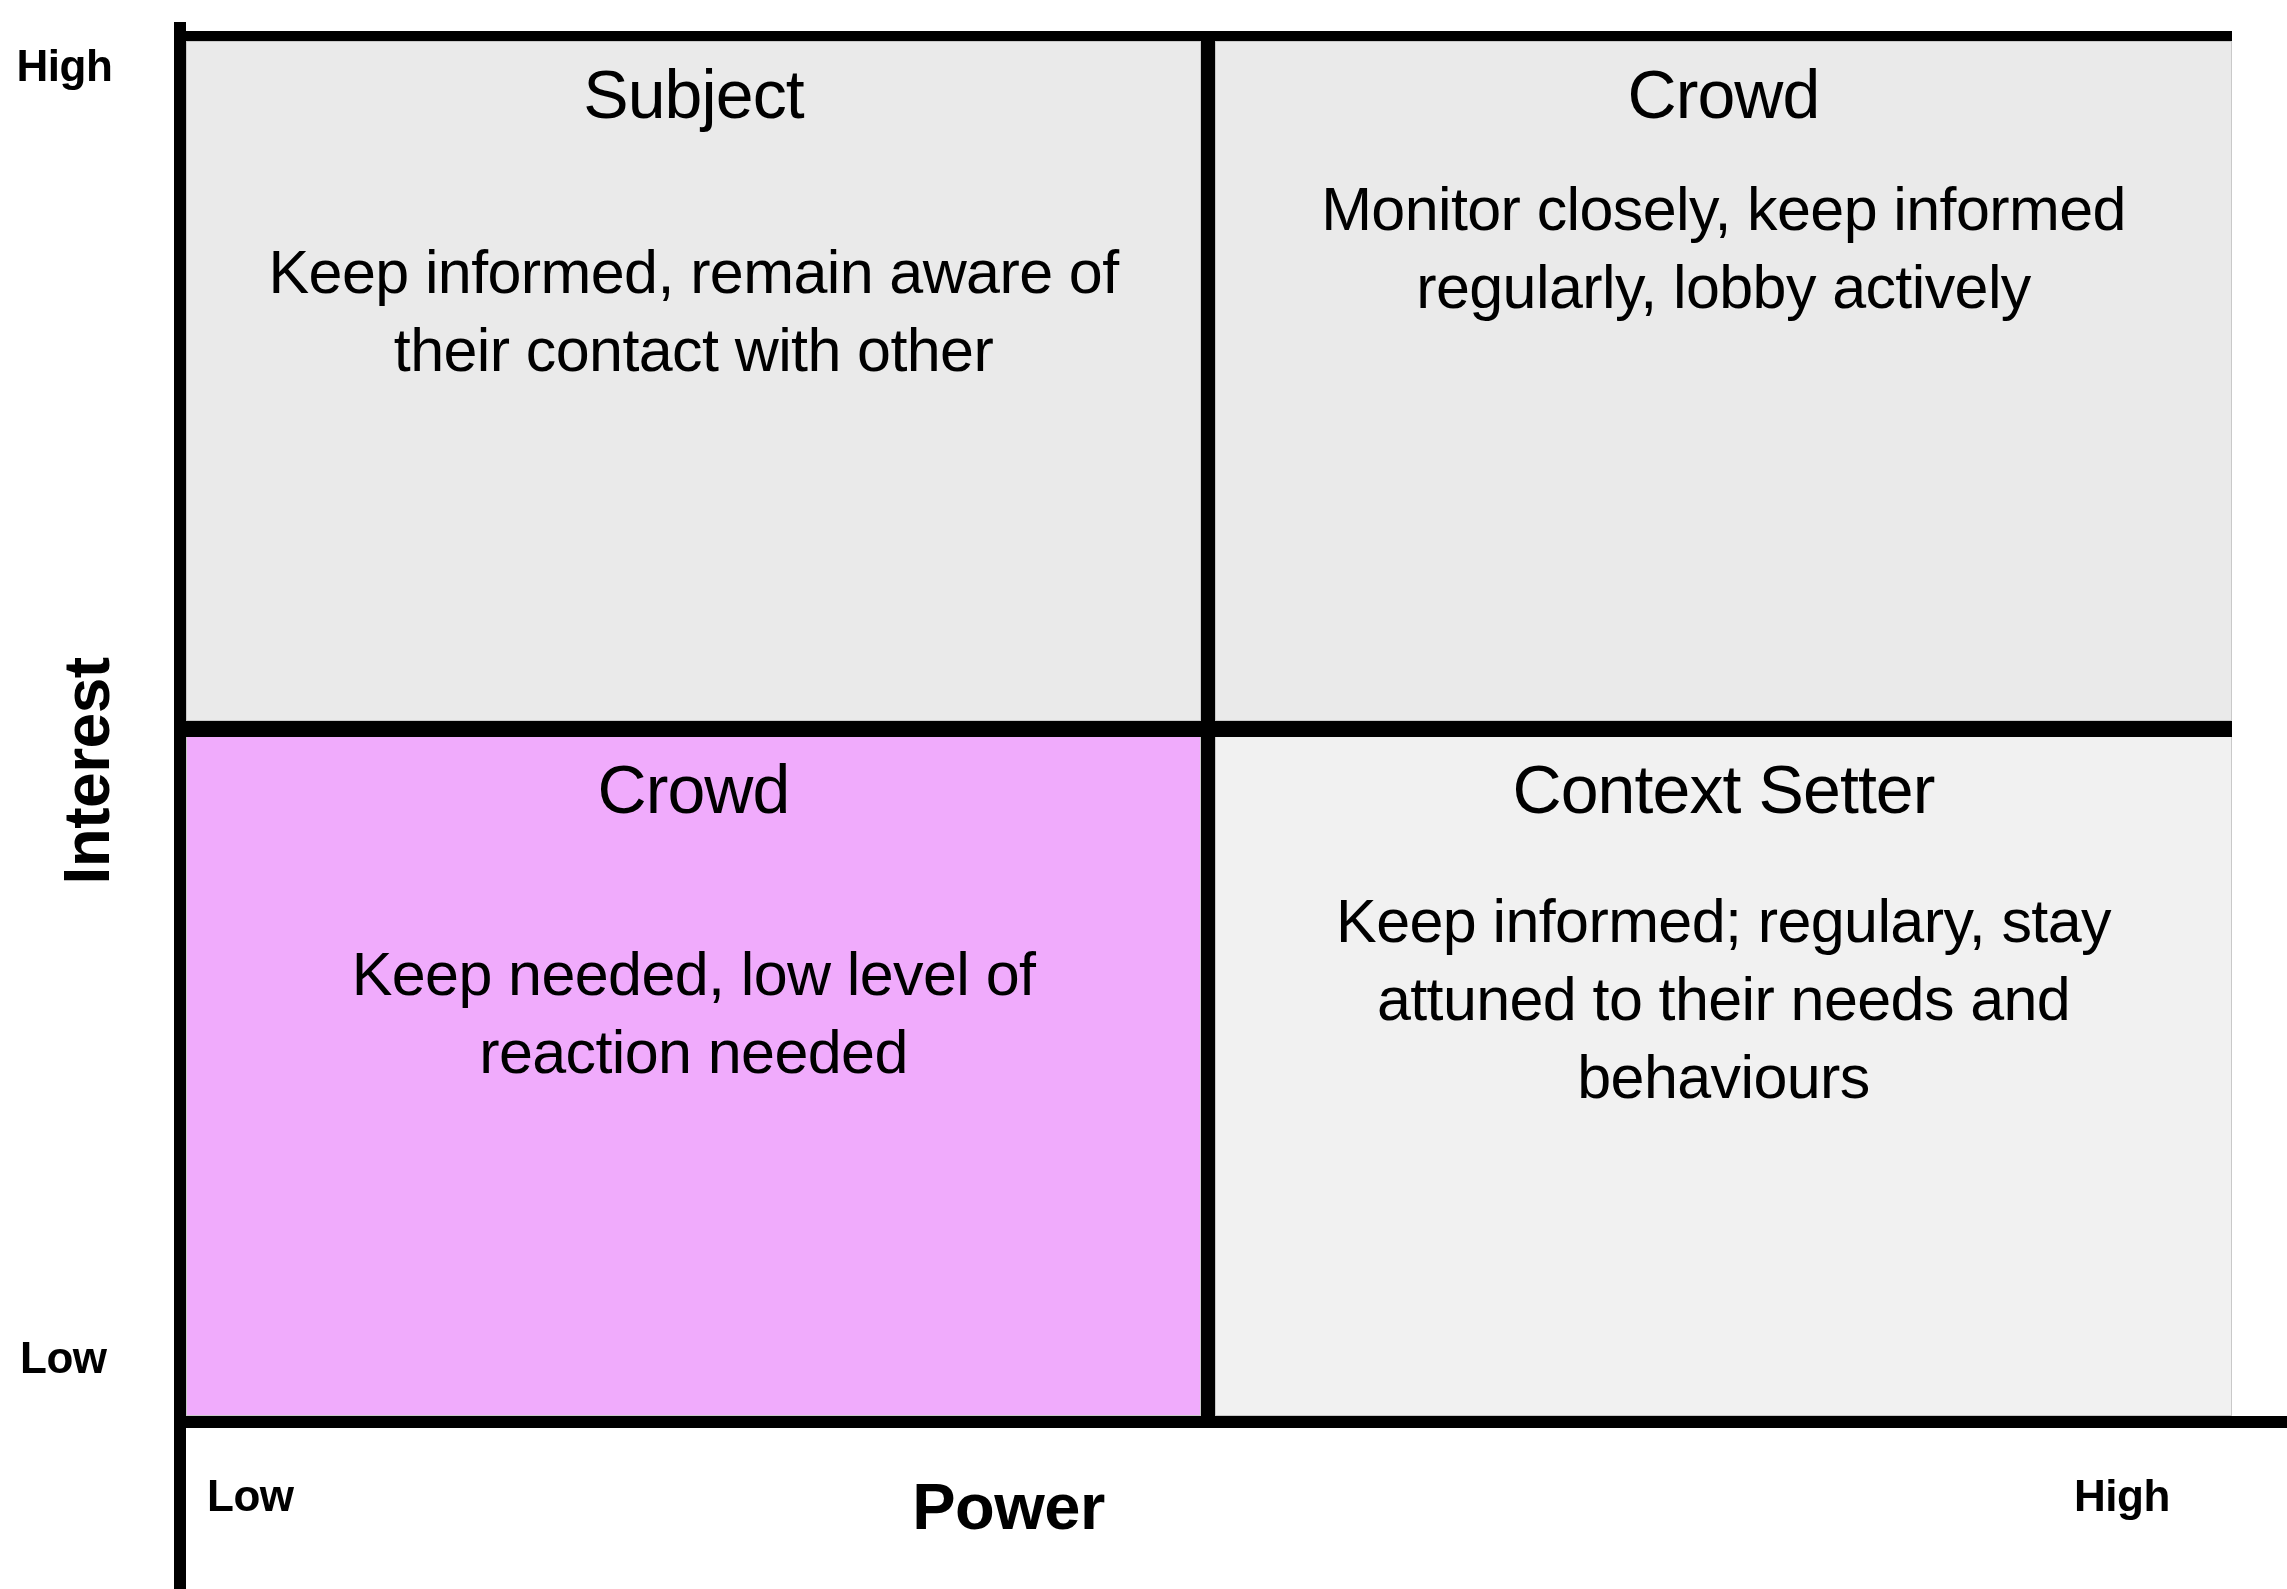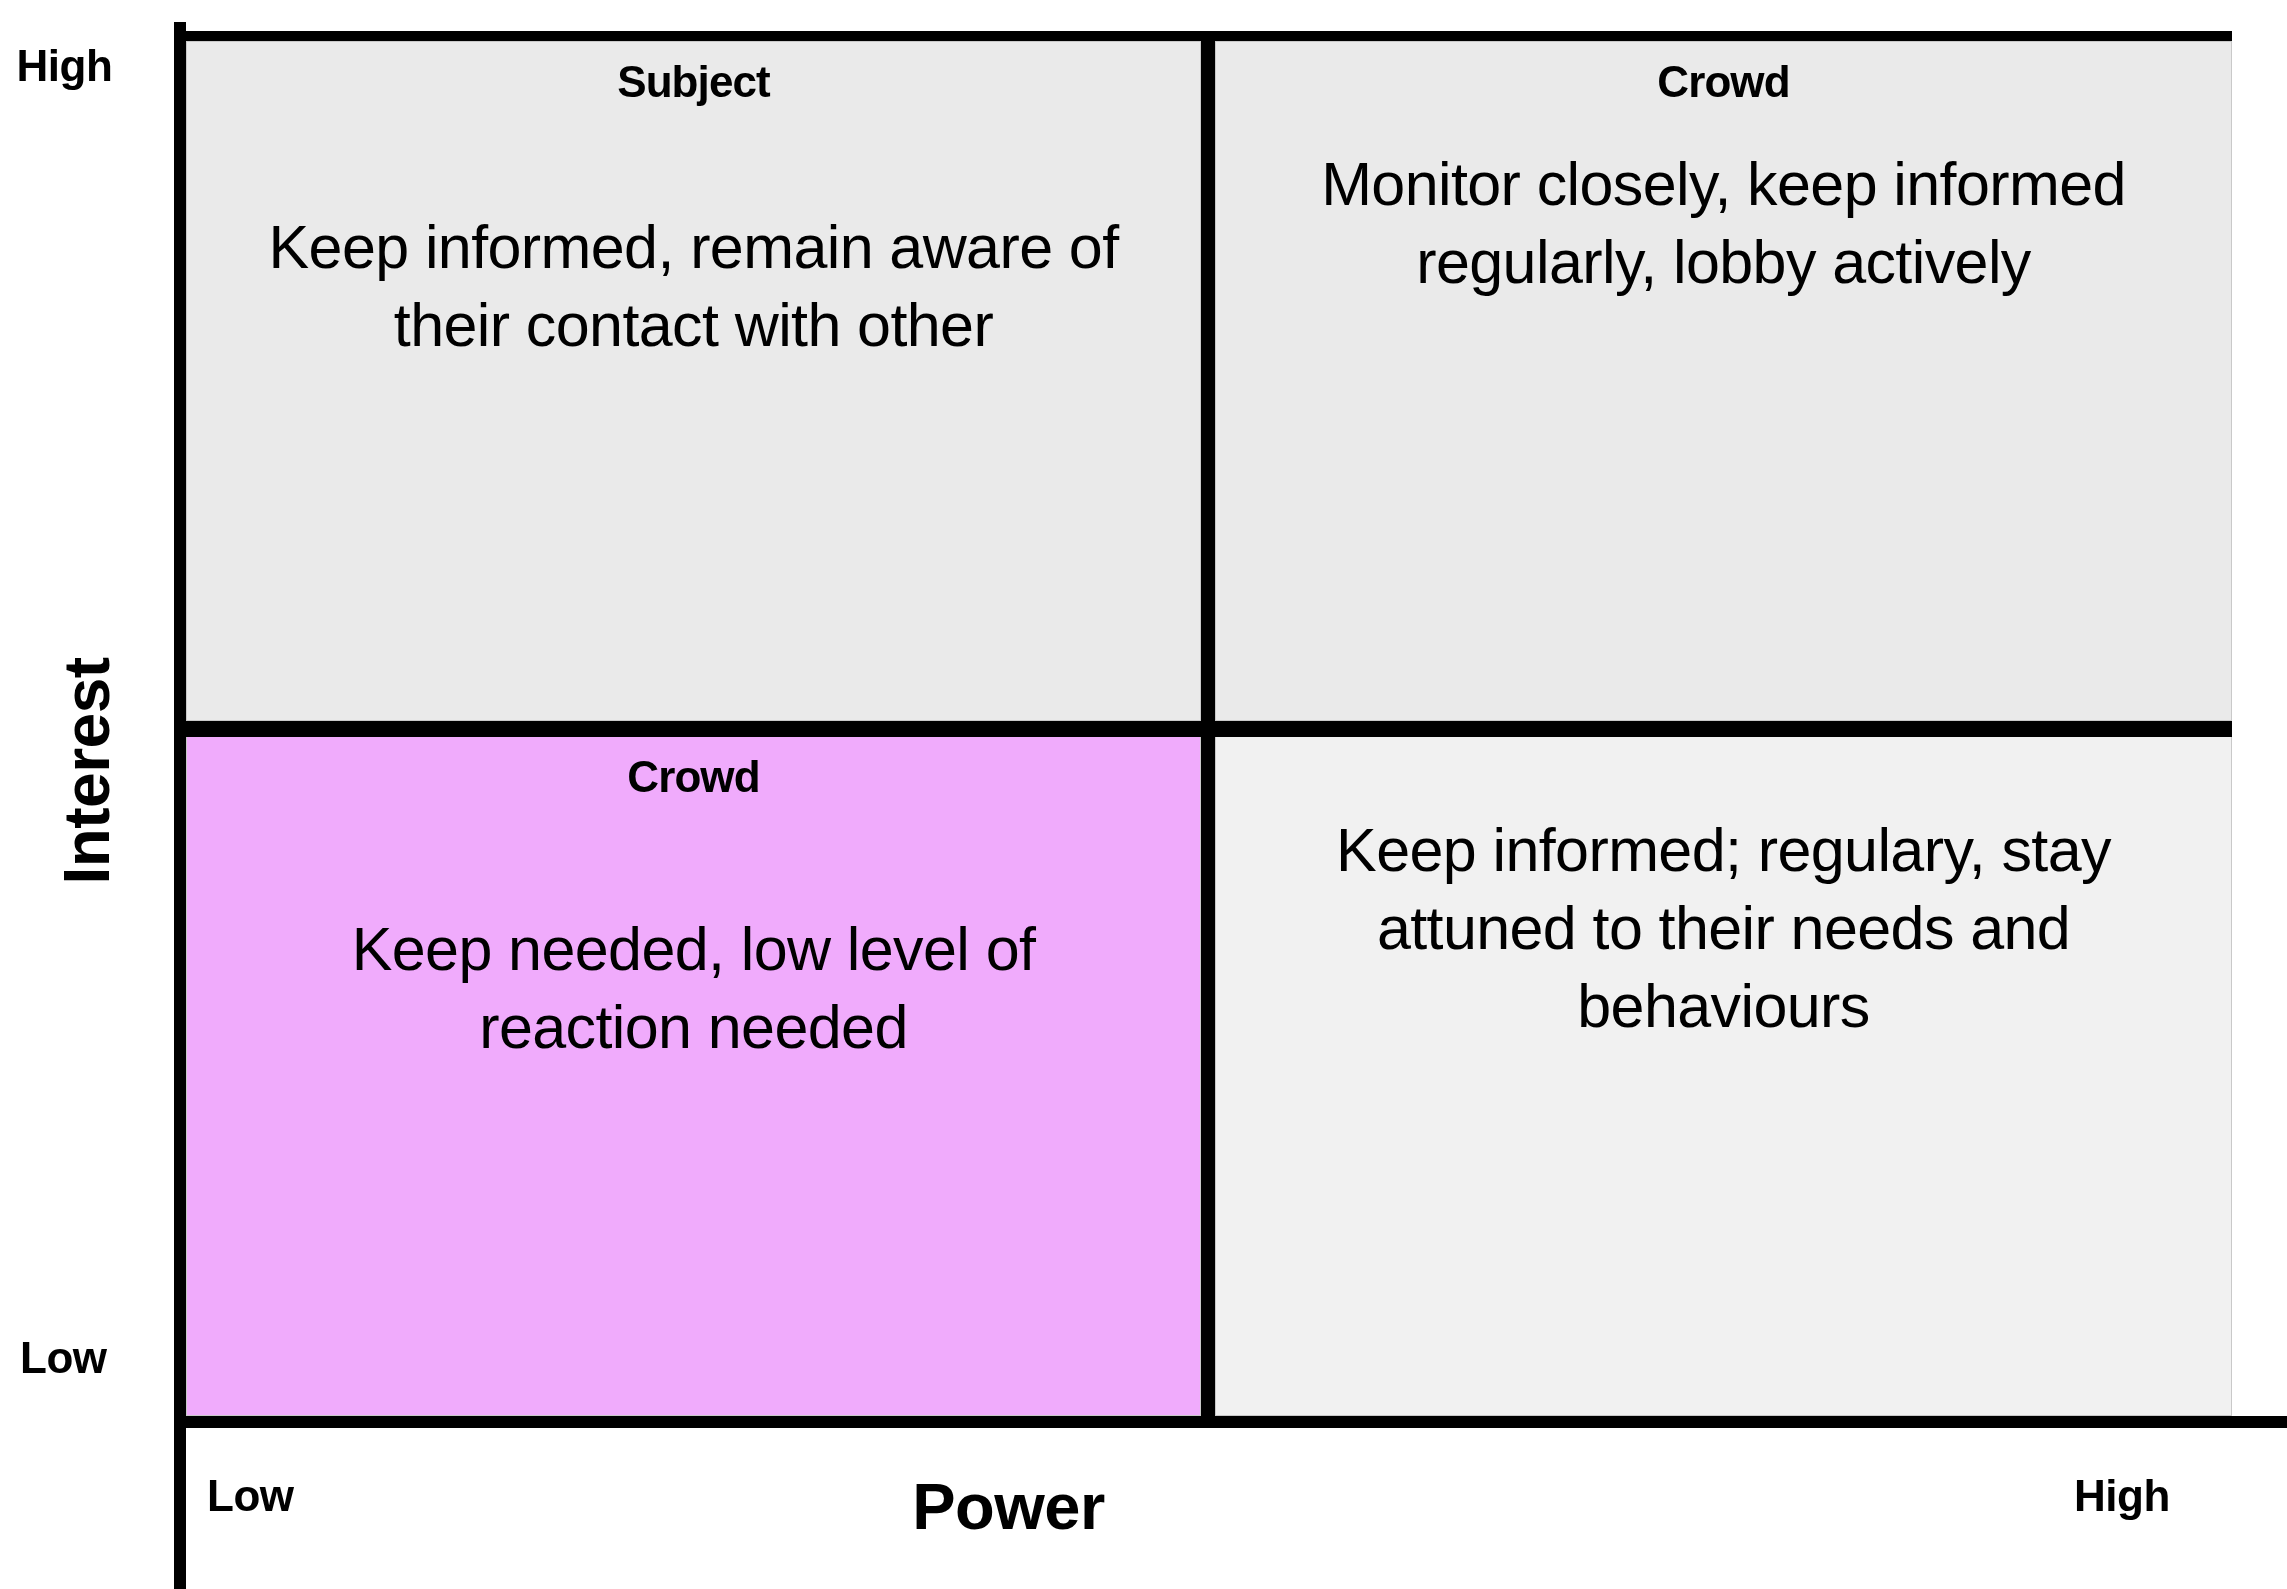--- a/index.html
+++ b/index.html
@@ -152,22 +152,22 @@
   .matrix-top-rule {
     position: absolute;
     left: 0;
     top: -10px;
     width: 2046px;
     height: 10px;
     background: #000000;
   }
 
   .quad-title {
-    font-weight: bold;
-    font-size: 44px;
+    font-weight: normal;
+    font-size: 68px;
     line-height: 1.05;
     letter-spacing: -0.9px;
     margin: 0 0 0 0;
   }
   .quad-body {
     font-size: 61px;
     line-height: 1.28;
     letter-spacing: -0.6px;
     margin: 0;
   }
@@ -211,20 +211,21 @@
       <div class="quad-title">Crowd</div>
       <div class="quad-body">Monitor closely, keep informed regularly, lobby actively</div>
     </div>
 
     <div class="quadrant" id="quad-crowd">
       <div class="quad-title">Crowd</div>
       <div class="quad-body">Keep needed, low level of reaction needed</div>
     </div>
 
     <div class="quadrant" id="quad-context-setter">
+      <div class="quad-title">Context Setter</div>
       <div class="quad-body">Keep informed; regulary, stay attuned to their needs and behaviours</div>
     </div>
 
     <div class="divider-vertical"></div>
     <div class="divider-horizontal"></div>
 
   </div>
 </div>
 
 

